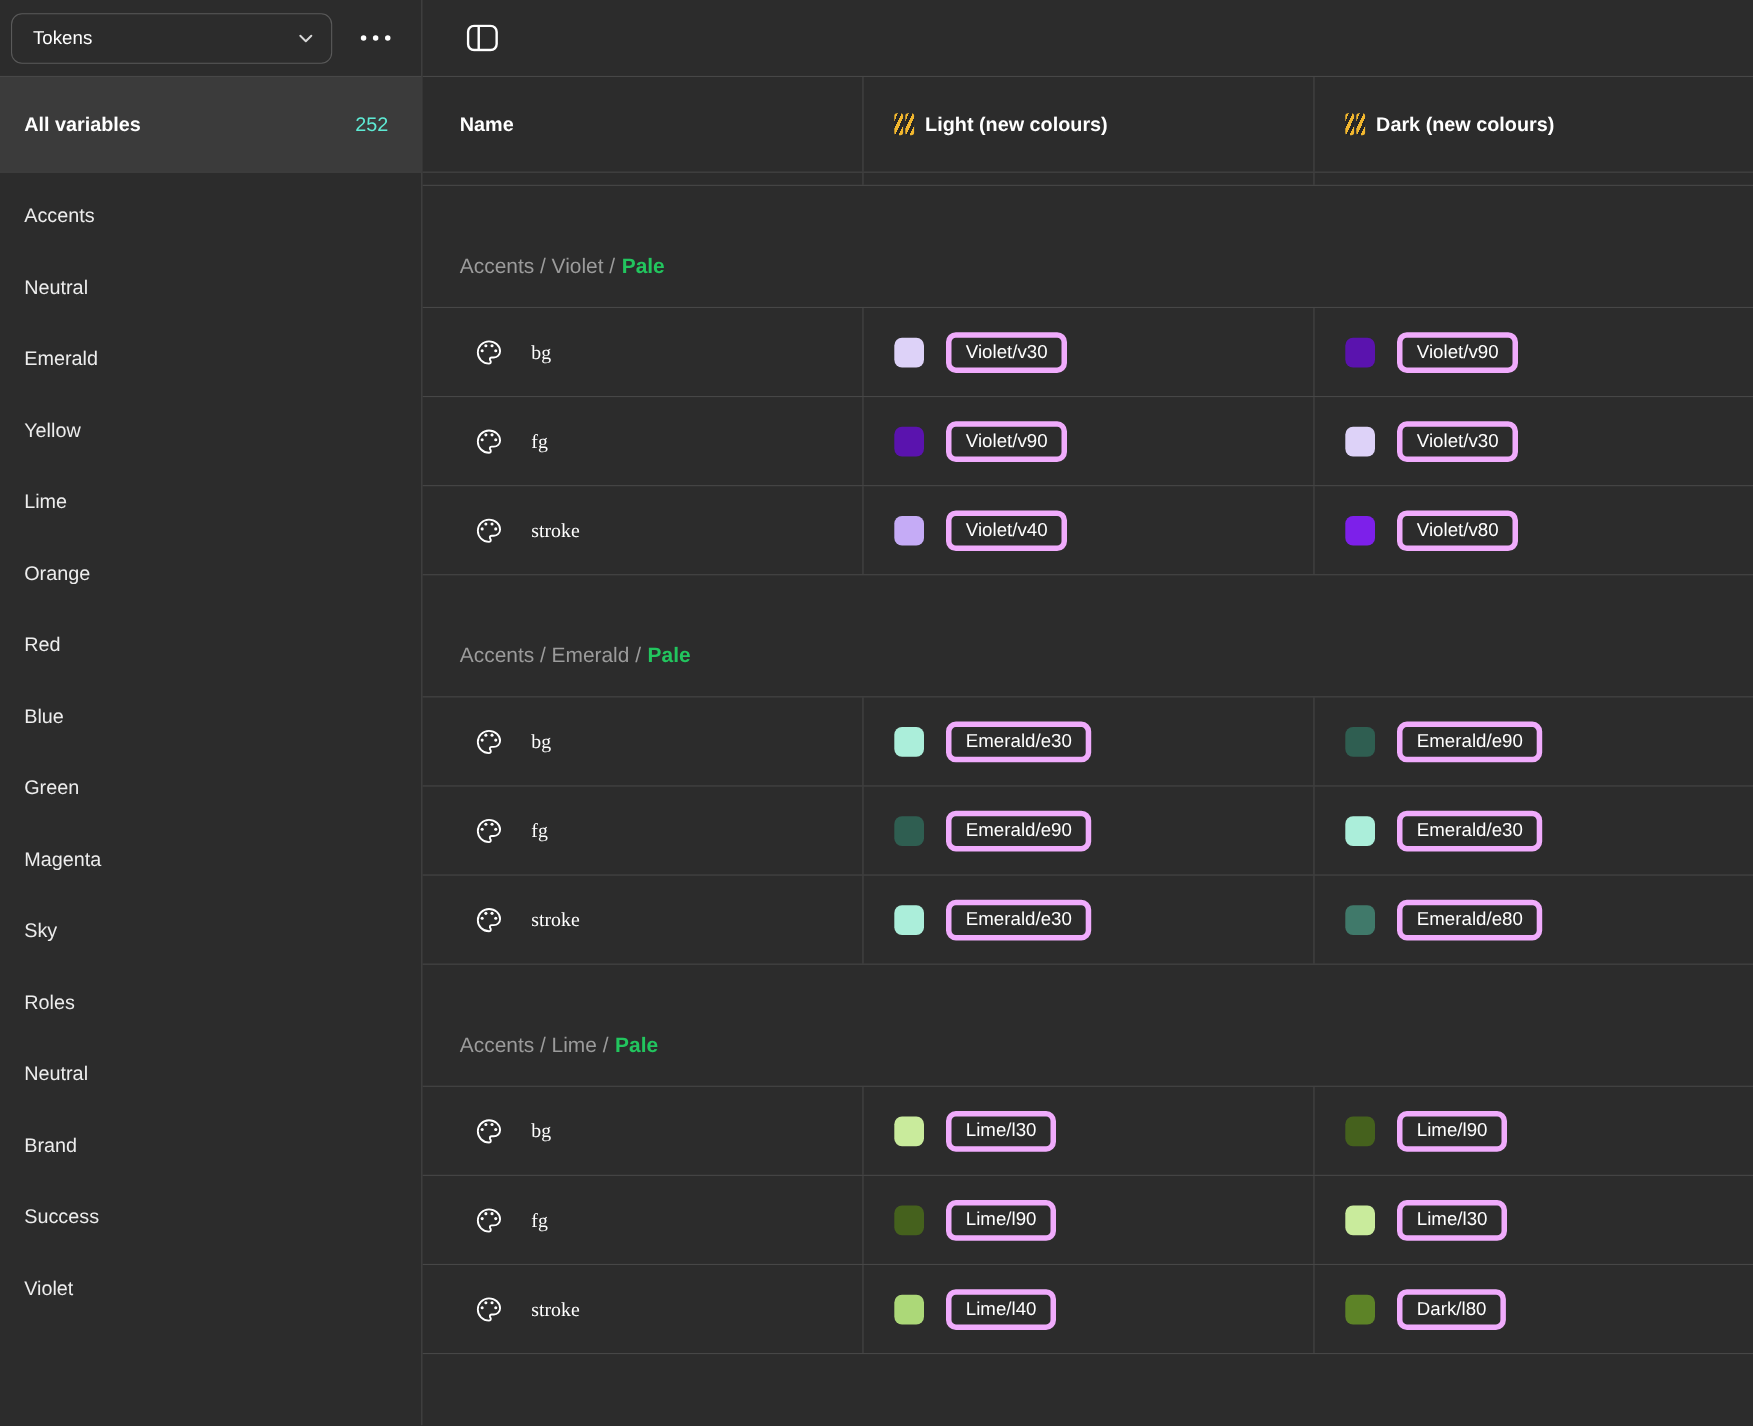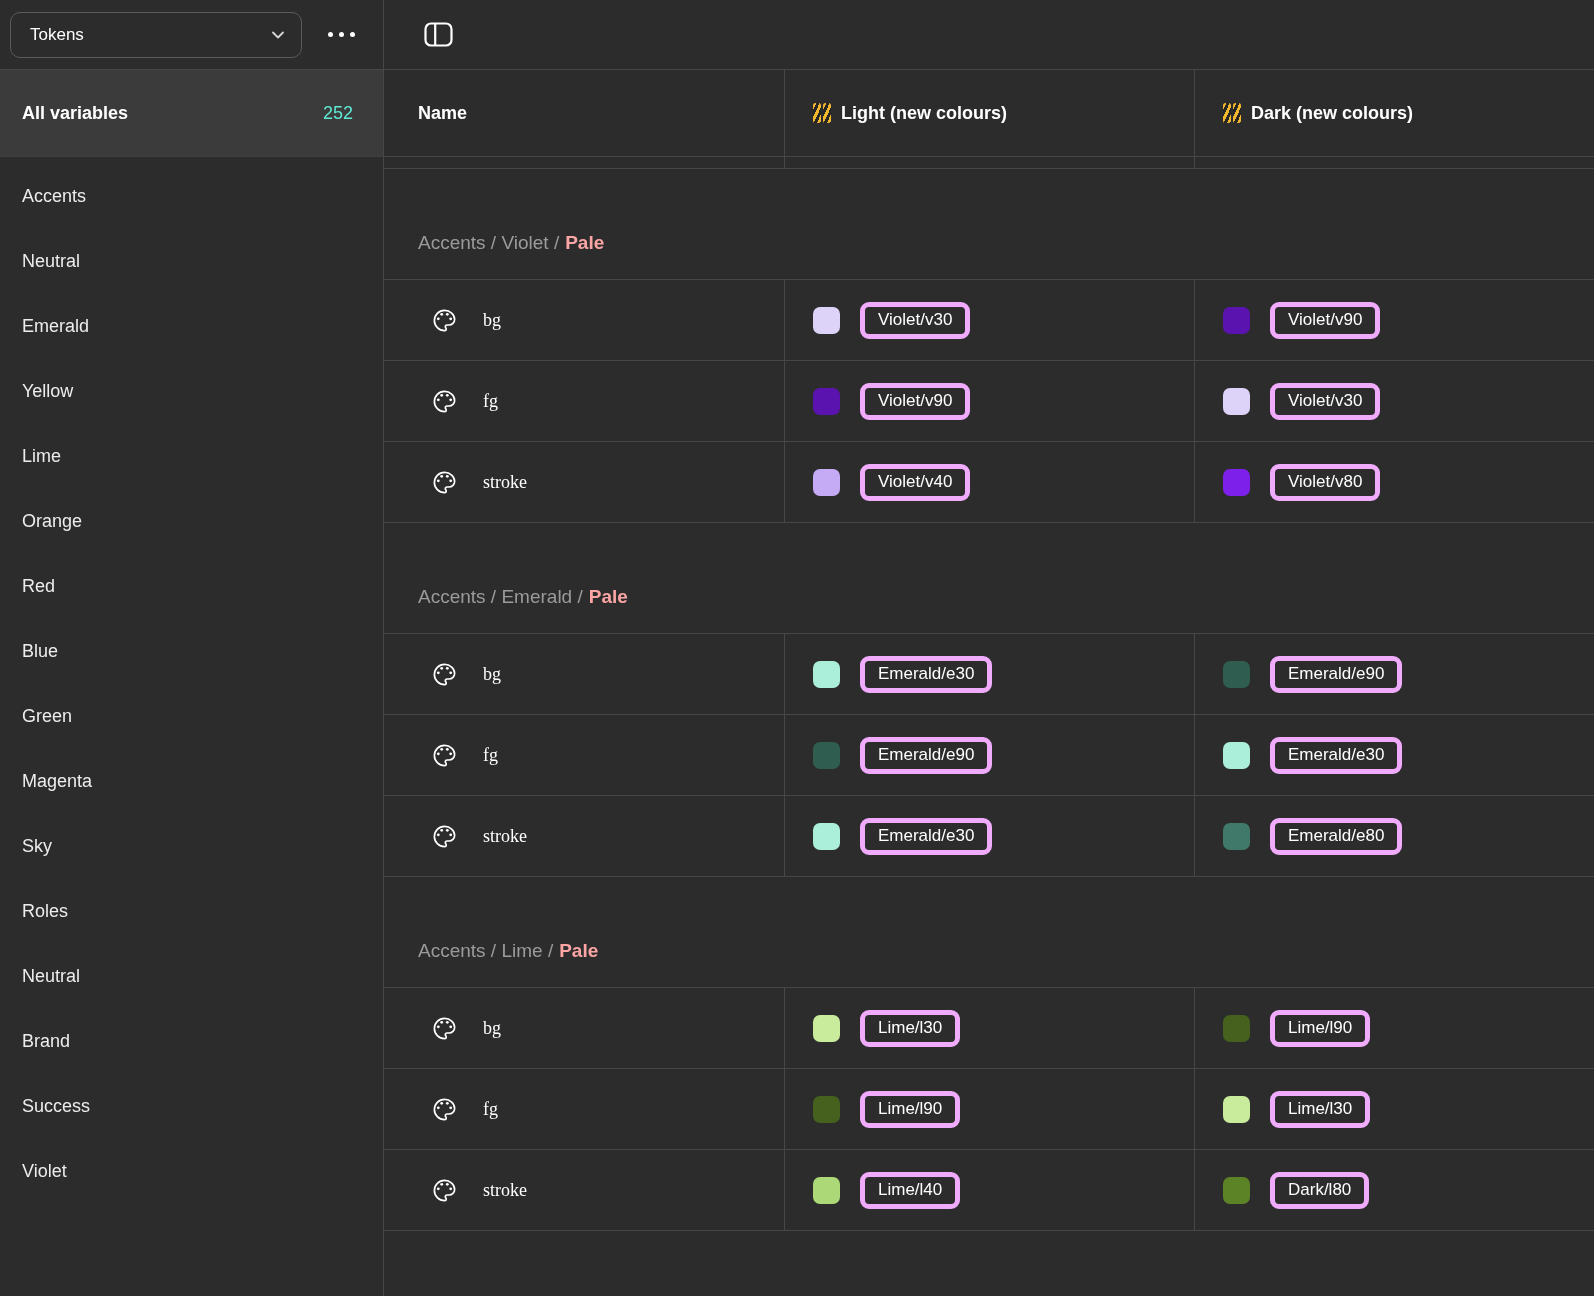--- a/index.html
+++ b/index.html
@@ -88,21 +88,21 @@
   .sliver-row { height: 12px; min-height: 12px; border-bottom: 1px solid #474747; }
 
   .section-head {
     height: 111px; min-height: 111px;
     border-bottom: 1px solid #474747;
     display: flex; align-items: flex-end;
     padding: 0 0 25px 34px;
     font-size: 19px;
   }
   .section-head .path { color: #9b9b9b; white-space: pre; }
-  .section-head .leaf { color: #fca5a5; font-weight: bold; margin-left: 6px; }
+  .section-head .leaf { color: #22c55e; font-weight: bold; margin-left: 6px; }
 
   .trow { height: 81px; min-height: 81px; border-bottom: 1px solid #474747; }
   .trow .col-name {
     display: flex; align-items: center;
     padding-left: 47px;
   }
   .trow .col-name .row-label { margin-left: 25px; font-size: 18px; font-family: Liberation Serif, serif; }
   .trow .col-light, .trow .col-dark {
     display: flex; align-items: center; padding-left: 28px;
   }

